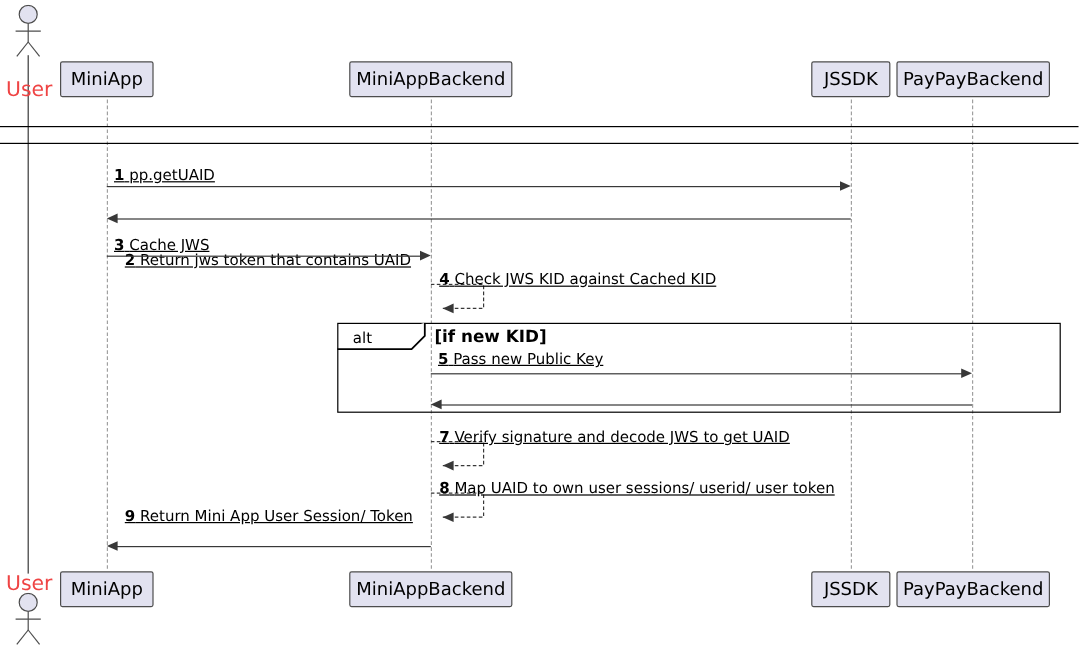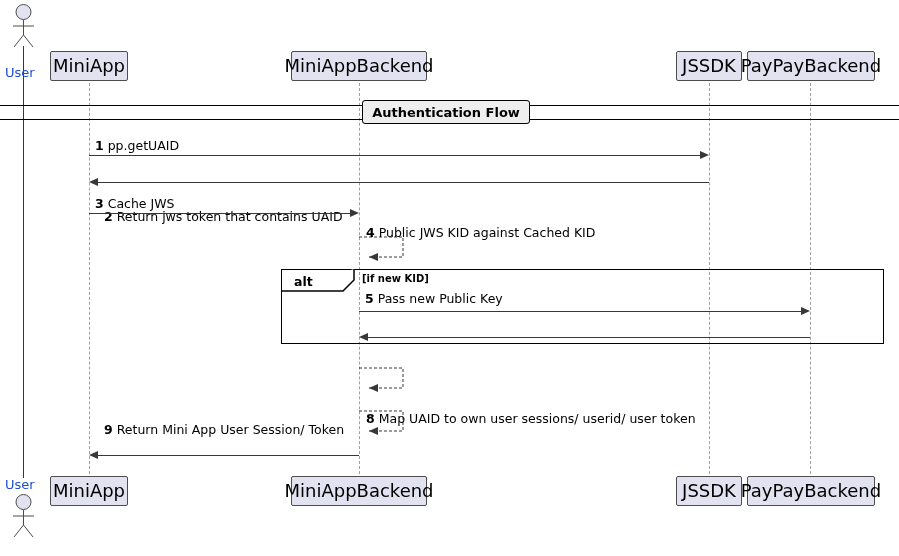--- a/index.html
+++ b/index.html
@@ -27,35 +27,35 @@
     width: 0;
     border-left: 1px solid #383838;
   }
   .participant-box {
     position: absolute;
     box-sizing: border-box;
     background: #E2E2F0;
     border: 1px solid #4D4D4D;
     border-radius: 2px;
     color: #000000;
-    font-size: 18px;
+    font-size: 15px;
     line-height: 1;
     display: flex;
     align-items: center;
     justify-content: center;
     white-space: nowrap;
   }
   .actor {
     position: absolute;
   }
   .actor svg { display: block; }
   .actor-label {
     position: absolute;
-    font-size: 13px;
-    color: #1d4ed8;
+    font-size: 17px;
+    color: #ef4444;
     white-space: nowrap;
   }
   .msg-line {
     position: absolute;
     height: 0;
     border-top: 1px solid #383838;
   }
   .arrow-head {
     position: absolute;
     width: 0;
@@ -70,20 +70,21 @@
     border-top: 4px solid transparent;
     border-bottom: 4px solid transparent;
     border-right: 9px solid #383838;
   }
   .msg-label {
     position: absolute;
     font-size: 12.5px;
     color: #000000;
     white-space: nowrap;
     line-height: 1;
+    text-decoration: underline;
   }
   .msg-num {
     font-weight: bold;
   }
   .divider-bar {
     position: absolute;
     left: 0;
     width: 899px;
     height: 0;
     border-top: 1px solid #000000;
@@ -109,26 +110,26 @@
     background: transparent;
   }
   .frame-tab-shape {
     position: absolute;
     left: 0;
     top: 0;
   }
   .frame-tab-label {
     position: absolute;
     font-size: 12.5px;
-    font-weight: bold;
+    font-weight: normal;
     color: #000000;
   }
   .frame-cond {
     position: absolute;
-    font-size: 10px;
+    font-size: 14px;
     font-weight: bold;
     color: #000000;
     white-space: nowrap;
   }
   .self-msg-path {
     position: absolute;
   }
 </style>
 </head>
 <body>
@@ -160,23 +161,20 @@
   </div>
   <div class="participant-box" style="left:676px; top:51px; width:66px; height:30px;">
     <span>JSSDK</span>
   </div>
   <div class="participant-box" style="left:747px; top:51px; width:128px; height:30px;">
     <span>PayPayBackend</span>
   </div>
 
   <div class="divider-bar" style="top:105px;"></div>
   <div class="divider-bar" style="top:119px;"></div>
-  <div class="divider-label" style="left:362px; top:100px; width:168px; height:24px;">
-    <span>Authentication Flow</span>
-  </div>
 
   <div class="msg-line" style="left:89px; top:155px; width:613px;"></div>
   <div class="arrow-head arrow-right" style="left:700px; top:151px;"></div>
   <div class="msg-label" style="left:95px; top:140px;">
     <span class="msg-num">1</span>
     <span>pp.getUAID</span>
   </div>
 
   <div class="msg-line" style="left:97px; top:182px; width:612px;"></div>
   <div class="arrow-head arrow-left" style="left:89px; top:178px;"></div>
@@ -193,21 +191,21 @@
   </div>
 
   <div class="self-msg-path" style="left:359px; top:236px;">
     <svg width="50" height="26" viewBox="0 0 50 26">
       <polyline points="0,1 44,1 44,21 10,21" fill="none" stroke="#383838" stroke-width="1" stroke-dasharray="3,2"></polyline>
       <polygon points="10,21 19,17 19,25" fill="#383838"></polygon>
     </svg>
   </div>
   <div class="msg-label" style="left:366px; top:227px;">
     <span class="msg-num">4</span>
-    <span>Public JWS KID against Cached KID</span>
+    <span>Check JWS KID against Cached KID</span>
   </div>
 
   <div class="frame-box" style="left:281px; top:269px; width:603px; height:75px;"></div>
   <div class="frame-tab-shape" style="left:281px; top:269px;">
     <svg width="74" height="23" viewBox="0 0 74 23">
       <polyline points="0,22 62,22 73,11 73,0" fill="#ffffff" stroke="#000000" stroke-width="1.5"></polyline>
     </svg>
   </div>
   <div class="frame-tab-label" style="left:294px; top:274px;">alt</div>
   <div class="frame-cond" style="left:362px; top:273px;">[if new KID]</div>
@@ -221,28 +219,32 @@
 
   <div class="msg-line" style="left:367px; top:337px; width:443px;"></div>
   <div class="arrow-head arrow-left" style="left:359px; top:333px;"></div>
 
   <div class="self-msg-path" style="left:359px; top:367px;">
     <svg width="50" height="26" viewBox="0 0 50 26">
       <polyline points="0,1 44,1 44,21 10,21" fill="none" stroke="#383838" stroke-width="1" stroke-dasharray="3,2"></polyline>
       <polygon points="10,21 19,17 19,25" fill="#383838"></polygon>
     </svg>
   </div>
+  <div class="msg-label" style="left:366px; top:358px;">
+    <span class="msg-num">7</span>
+    <span>Verify signature and decode JWS to get UAID</span>
+  </div>
 
   <div class="self-msg-path" style="left:359px; top:410px;">
     <svg width="50" height="26" viewBox="0 0 50 26">
       <polyline points="0,1 44,1 44,21 10,21" fill="none" stroke="#383838" stroke-width="1" stroke-dasharray="3,2"></polyline>
       <polygon points="10,21 19,17 19,25" fill="#383838"></polygon>
     </svg>
   </div>
-  <div class="msg-label" style="left:366px; top:413px;">
+  <div class="msg-label" style="left:366px; top:401px;">
     <span class="msg-num">8</span>
     <span>Map UAID to own user sessions/ userid/ user token</span>
   </div>
 
   <div class="msg-line" style="left:97px; top:455px; width:262px;"></div>
   <div class="arrow-head arrow-left" style="left:89px; top:451px;"></div>
   <div class="msg-label" style="left:104px; top:424px;">
     <span class="msg-num">9</span>
     <span>Return Mini App User Session/ Token</span>
   </div>

